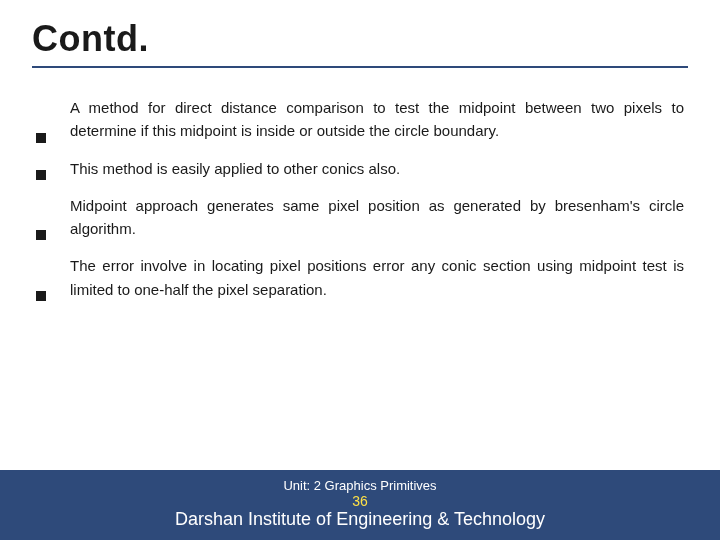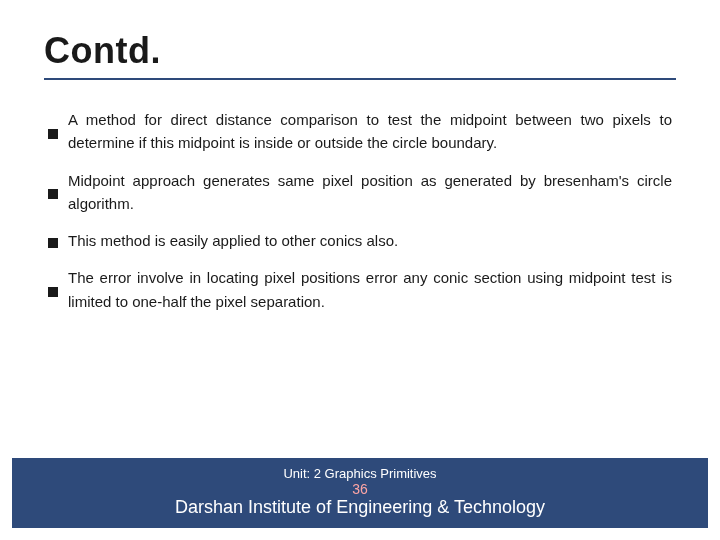--- a/index.html
+++ b/index.html
@@ -16,21 +16,21 @@
       overflow: hidden;
       position: relative;
     }
 
     .slide-container {
       width: 720px;
       height: 540px;
       background: #ffffff;
       display: flex;
       flex-direction: column;
-      padding: 12px;
+      padding: 0;
     }
 
     .slide-header {
       padding: 18px 32px 10px 32px;
     }
 
     .slide-title {
       font-size: 36px;
       font-weight: bold;
       color: #1a1a1a;
@@ -47,22 +47,22 @@
     .slide-content {
       flex: 1;
       padding: 18px 36px 12px 36px;
       display: flex;
       flex-direction: column;
       gap: 14px;
     }
 
     .bullet-item {
       display: flex;
-      align-items: center;
-      gap: 10px;
+      align-items: flex-end;
+      gap: 24px;
     }
 
     .bullet-square {
       width: 10px;
       height: 10px;
       min-width: 10px;
       background: #1a1a1a;
       margin-top: 5px;
     }
 
@@ -87,21 +87,21 @@
       font-size: 13px;
       color: #ffffff;
     }
 
     .footer-left span.unit-label {
       font-weight: normal;
     }
 
     .footer-center {
       font-size: 14px;
-      color: #fca5a5;
+      color: #fde047;
       font-weight: normal;
     }
 
     .footer-right {
       font-size: 18px;
       color: #ffffff;
     }
   </style>
 </head>
 <body>
@@ -115,26 +115,26 @@
 
   <div class="slide-content">
 
     <div class="bullet-item">
       <div class="bullet-square"></div>
       <p class="bullet-text">A method for direct distance comparison to test the midpoint between two pixels to determine if this midpoint is inside or outside the circle boundary.</p>
     </div>
 
     <div class="bullet-item">
       <div class="bullet-square"></div>
-      <p class="bullet-text">Midpoint approach generates same pixel position as generated by bresenham's circle algorithm.</p>
+      <p class="bullet-text">This method is easily applied to other conics also.</p>
     </div>
 
     <div class="bullet-item">
       <div class="bullet-square"></div>
-      <p class="bullet-text">This method is easily applied to other conics also.</p>
+      <p class="bullet-text">Midpoint approach generates same pixel position as generated by bresenham's circle algorithm.</p>
     </div>
 
     <div class="bullet-item">
       <div class="bullet-square"></div>
       <p class="bullet-text">The error involve in locating pixel positions error any conic section using midpoint test is limited to one-half the pixel separation.</p>
     </div>
 
   </div>
 
   <div class="slide-footer">

